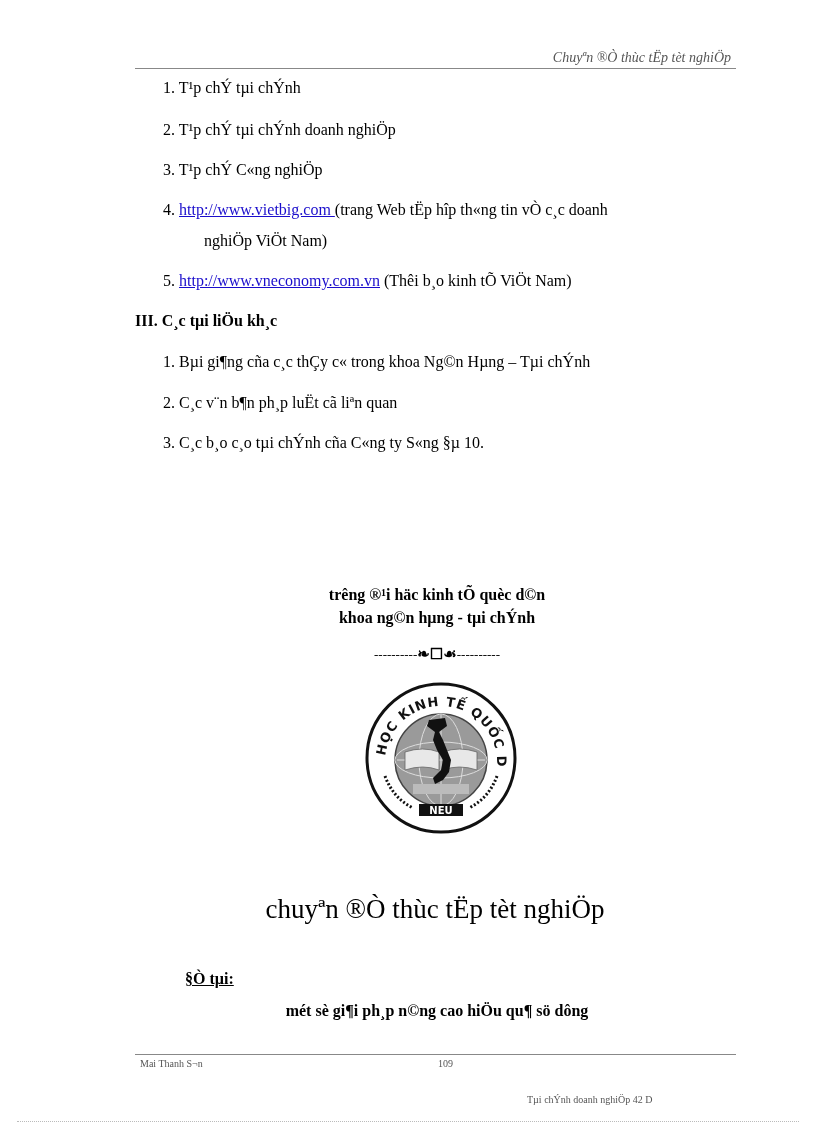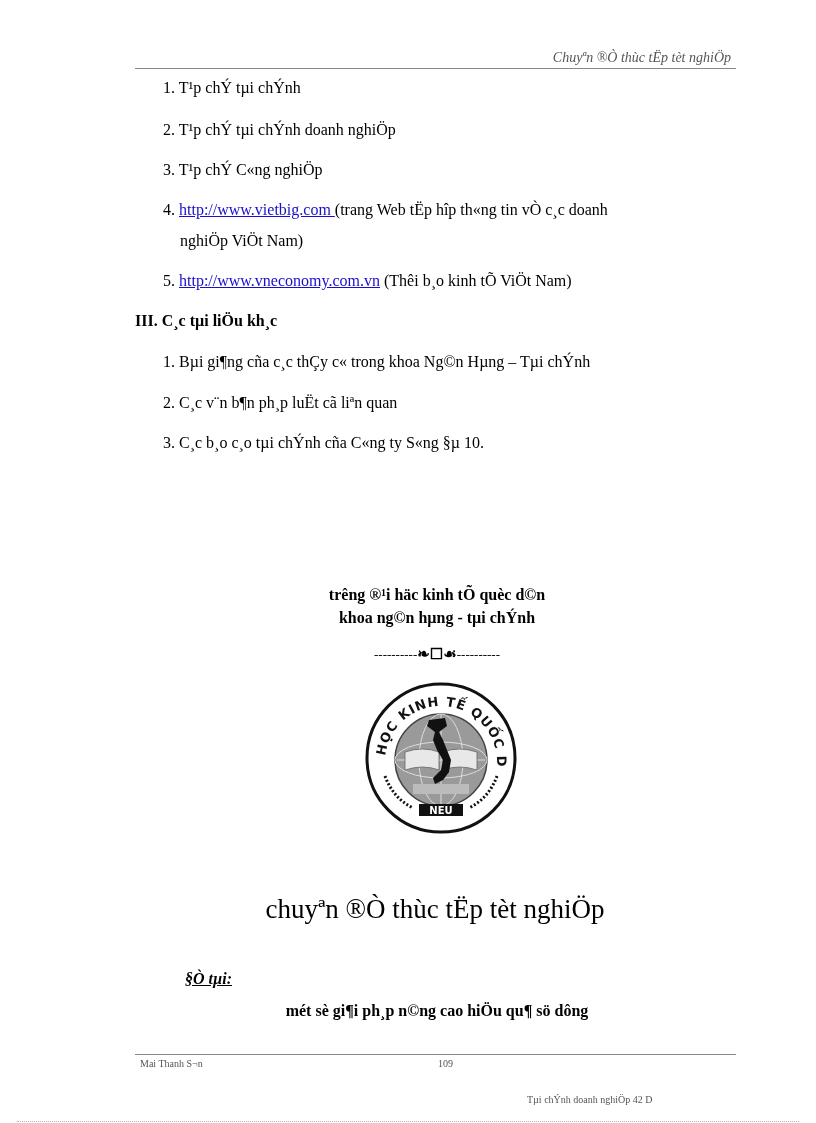--- a/index.html
+++ b/index.html
@@ -9,21 +9,21 @@
     .header-title { right: 85px; top: 50px; font-style: italic; font-size: 14px; color: #555; }
     .header-rule { left: 135px; right: 80px; top: 68px; border-top: 1px solid #888; height: 0; }
     .li { position: absolute; font-size: 16px; line-height: 20px; white-space: nowrap; }
     .li a { color: #1a0dcc; text-decoration: underline; }
     .sec-head { position: absolute; left: 135px; top: 312px; font-size: 16px; font-weight: bold; }
     .center-bold { position: absolute; left: 0; width: 874px; text-align: center; font-weight: bold; font-size: 16px; }
     .divider { position: absolute; left: 0; width: 874px; text-align: center; font-size: 13px; top: 645px; letter-spacing: 0px; }
     .divider b { font-size: 15px; }
     .logo { position: absolute; left: 363px; top: 680px; width: 156px; height: 156px; }
     .big-title { position: absolute; left: 0; width: 870px; text-align: center; top: 894px; font-size: 27px; }
-    .topic-label { position: absolute; left: 185px; top: 970px; font-size: 16px; font-weight: bold; font-style: italic; text-decoration: underline; }
+    .topic-label { position: absolute; left: 185px; top: 970px; font-size: 16px; font-weight: bold; text-decoration: underline; }
     .topic-text { position: absolute; left: 0; width: 874px; text-align: center; top: 1002px; font-size: 16px; font-weight: bold; }
     .footer-rule { left: 135px; right: 80px; top: 1054px; border-top: 1px solid #888; height: 0; }
     .footer { position: absolute; top: 1058px; font-size: 10px; color: #555; }
     .bottom-dots { left: 17px; right: 17px; top: 1121px; border-top: 1px dotted #bbb; height: 0; }
   </style>
 </head>
 <body>
 
 <div class="abs header-title">Chuyªn ®Ò thùc tËp tèt nghiÖp</div>
 <div class="abs header-rule"></div>
@@ -37,21 +37,21 @@
   <span>T¹p chÝ tµi chÝnh doanh nghiÖp</span>
 </div>
 <div class="li" style="left:163px; top:160px;">
   <span>3.</span>
   <span>T¹p chÝ C«ng nghiÖp</span>
 </div>
 <div class="li" style="left:163px; top:200px;">
   <span>4.</span>
   <a href="#">http://www.vietbig.com </a><span> (trang Web tËp hîp th«ng tin vÒ c¸c doanh</span>
 </div>
-<div class="li" style="left:180px; top:231px;">nghiÖp ViÖt Nam)</div>
+<div class="li" style="left:204px; top:231px;">nghiÖp ViÖt Nam)</div>
 <div class="li" style="left:163px; top:271px;">
   <span>5.</span>
   <a href="#">http://www.vneconomy.com.vn</a><span> (Thêi b¸o kinh tÕ ViÖt Nam)</span>
 </div>
 
 <div class="sec-head">III. C¸c tµi liÖu kh¸c</div>
 <div class="li" style="left:163px; top:352px;">
   <span>1.</span>
   <span>Bµi gi¶ng cña c¸c thÇy c« trong khoa Ng©n Hµng – Tµi chÝnh</span>
 </div>

